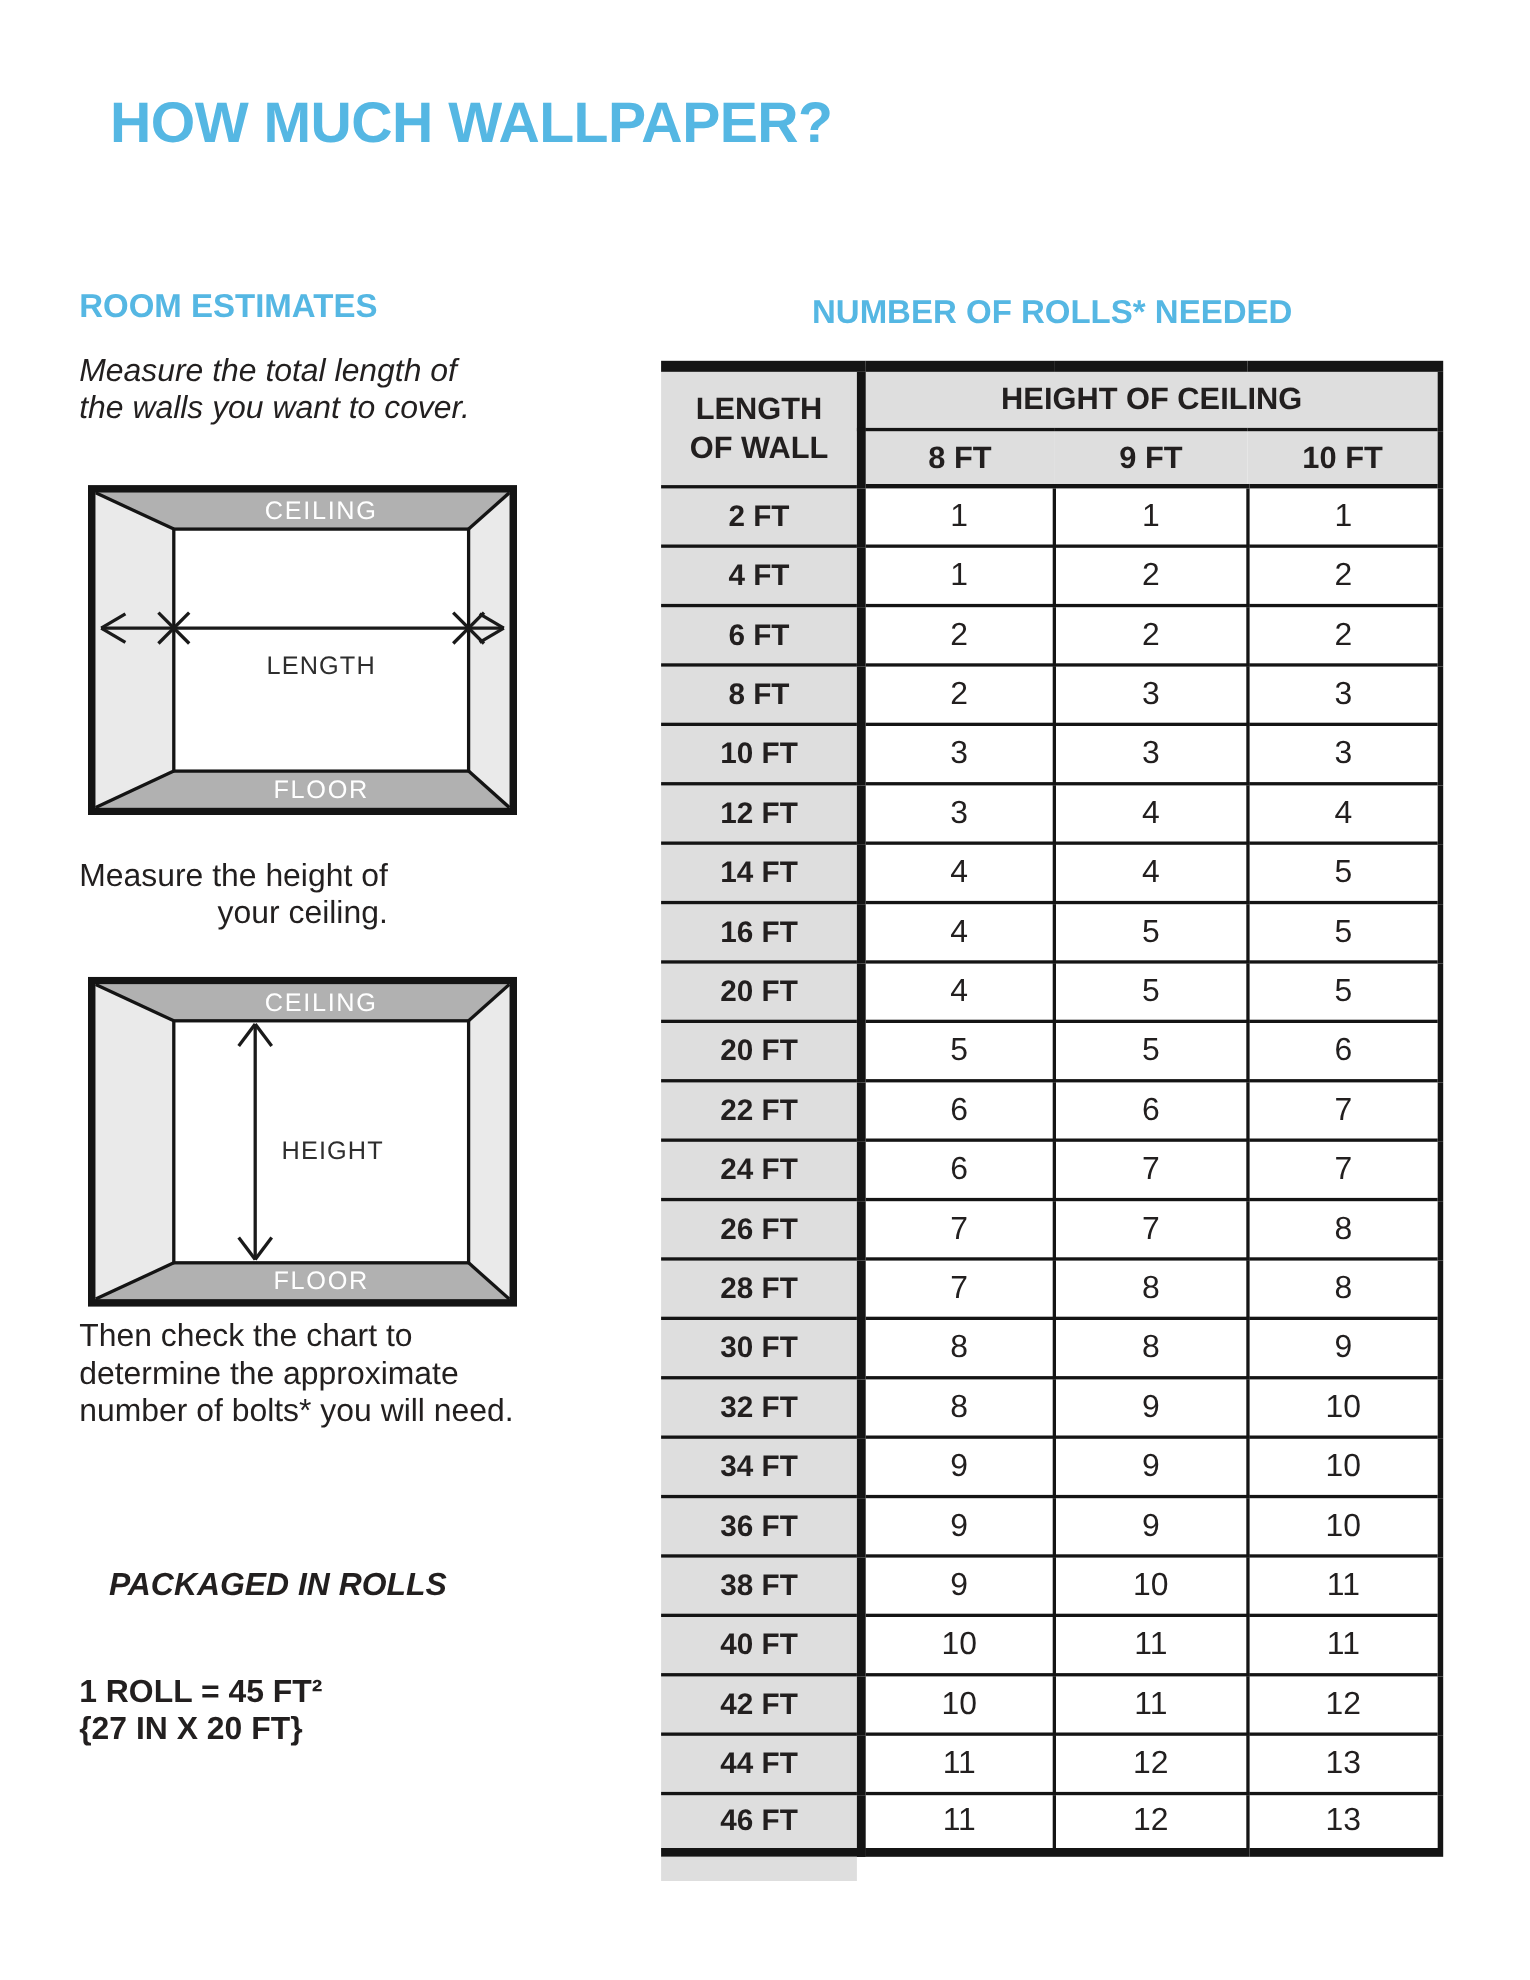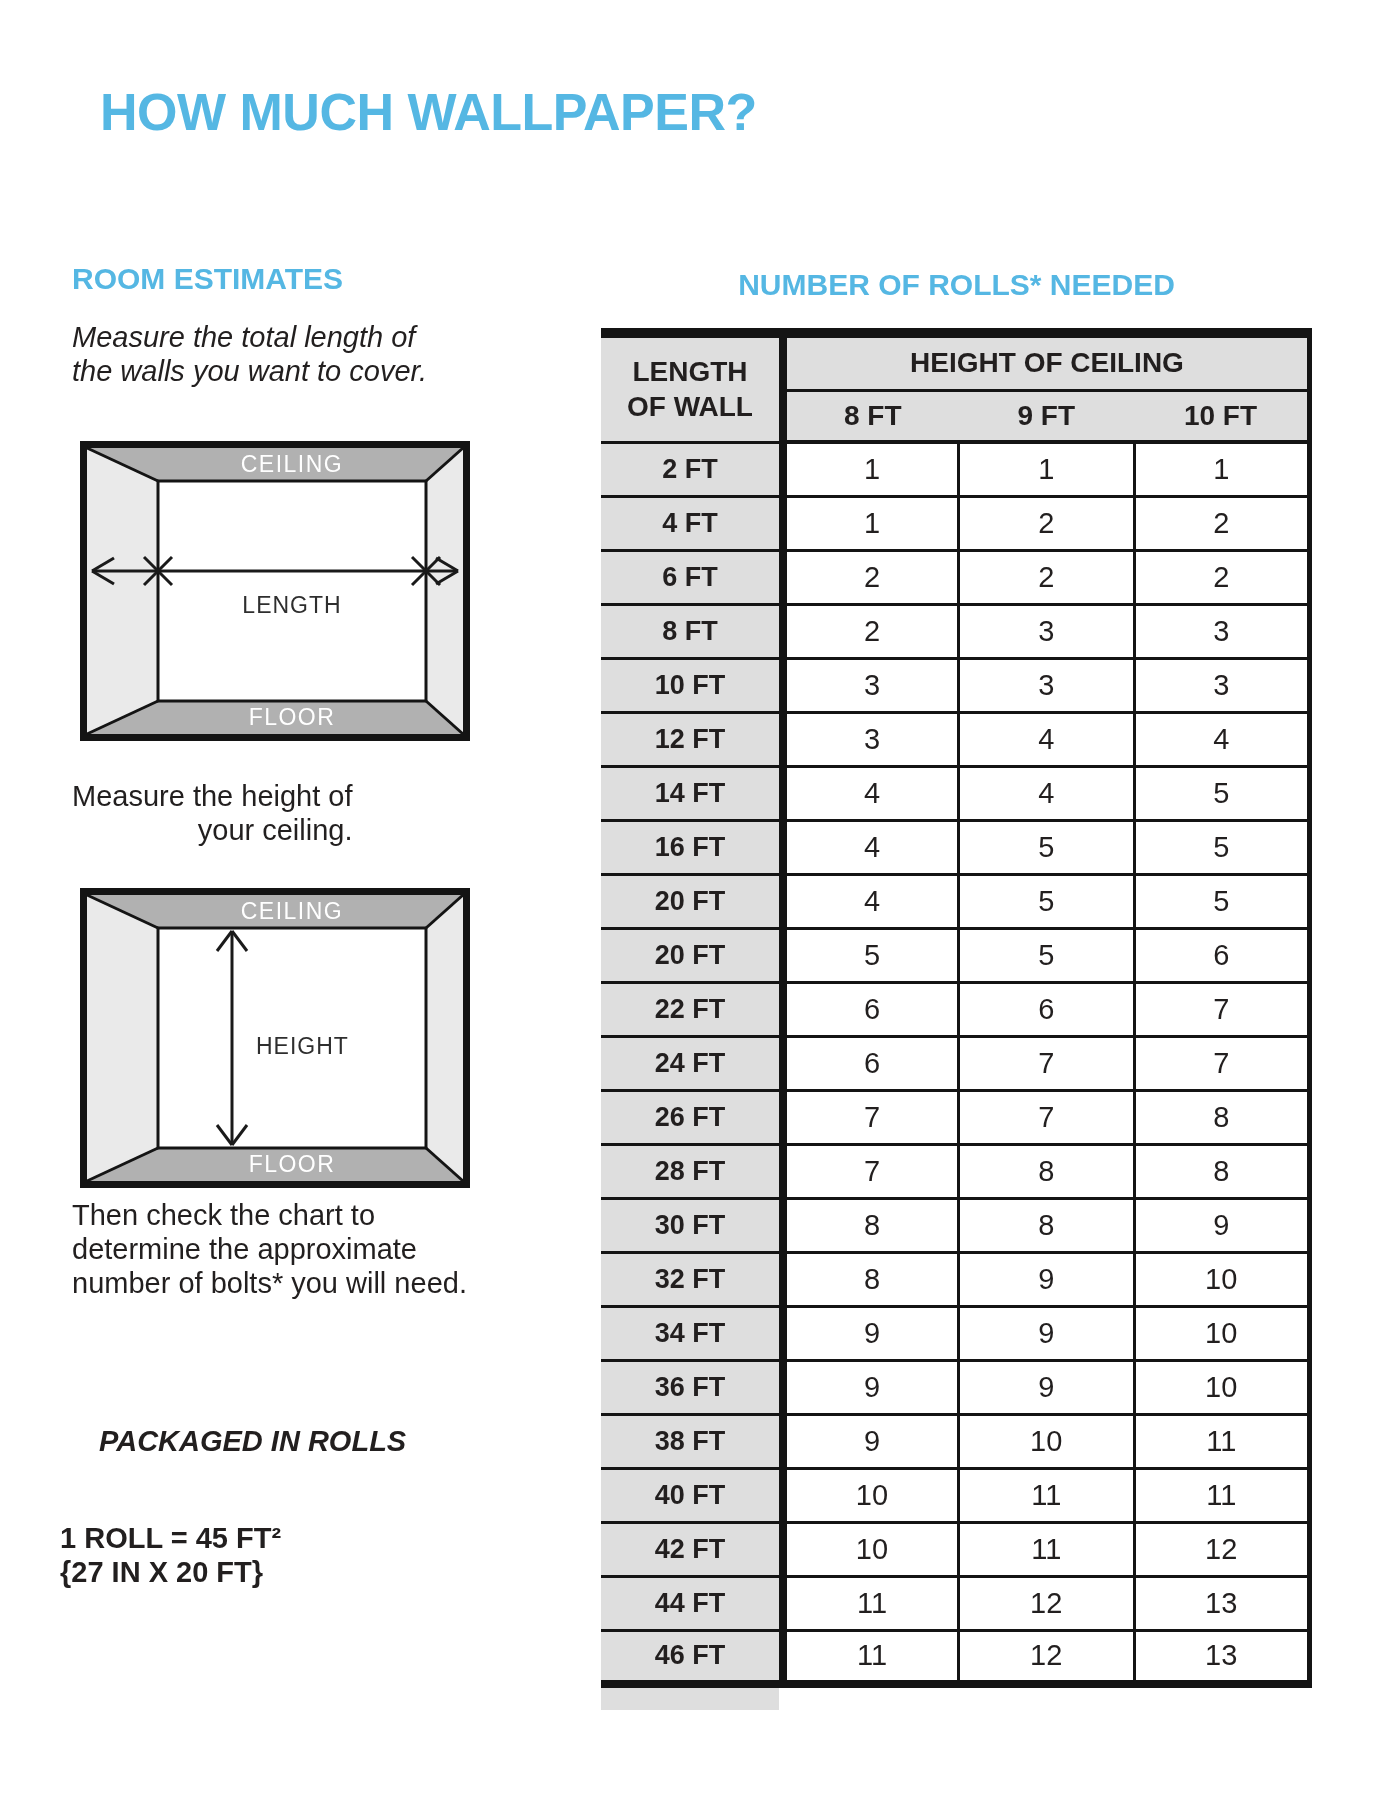--- a/index.html
+++ b/index.html
@@ -29,21 +29,21 @@
     left:72px;font-size:29px;line-height:34px;white-space:pre-line;color:var(--ink);
   }
   .p1{top:320px;font-style:italic;}
   .p2{top:779px;text-align:right;}
   .p3{top:1198px;}
   .footnote{
     left:74px;top:1424px;font-size:29px;line-height:34px;font-weight:bold;
   }
   .footnote .fn2{padding-left:25px;font-style:italic;}
   .roll-size{
-    left:60px;top:1521px;font-size:29px;line-height:34px;font-weight:bold;white-space:pre-line;
+    left:72px;top:1521px;font-size:29px;line-height:34px;font-weight:bold;white-space:pre-line;
   }
   .diagram{width:390px;height:300px;left:80px;}
   .d1{top:441px;}
   .d2{top:888px;}
   svg text{font-family:"Liberation Sans", sans-serif;}
   .svg-room-label{fill:#ffffff;font-size:23px;letter-spacing:1.5px;}
   .svg-measure-label{fill:#2e2e2e;font-size:23px;letter-spacing:1px;}
 
   .table-wrap{left:601px;top:328px;width:712px;}
   table.rolls{border-collapse:collapse;table-layout:fixed;width:711px;}

